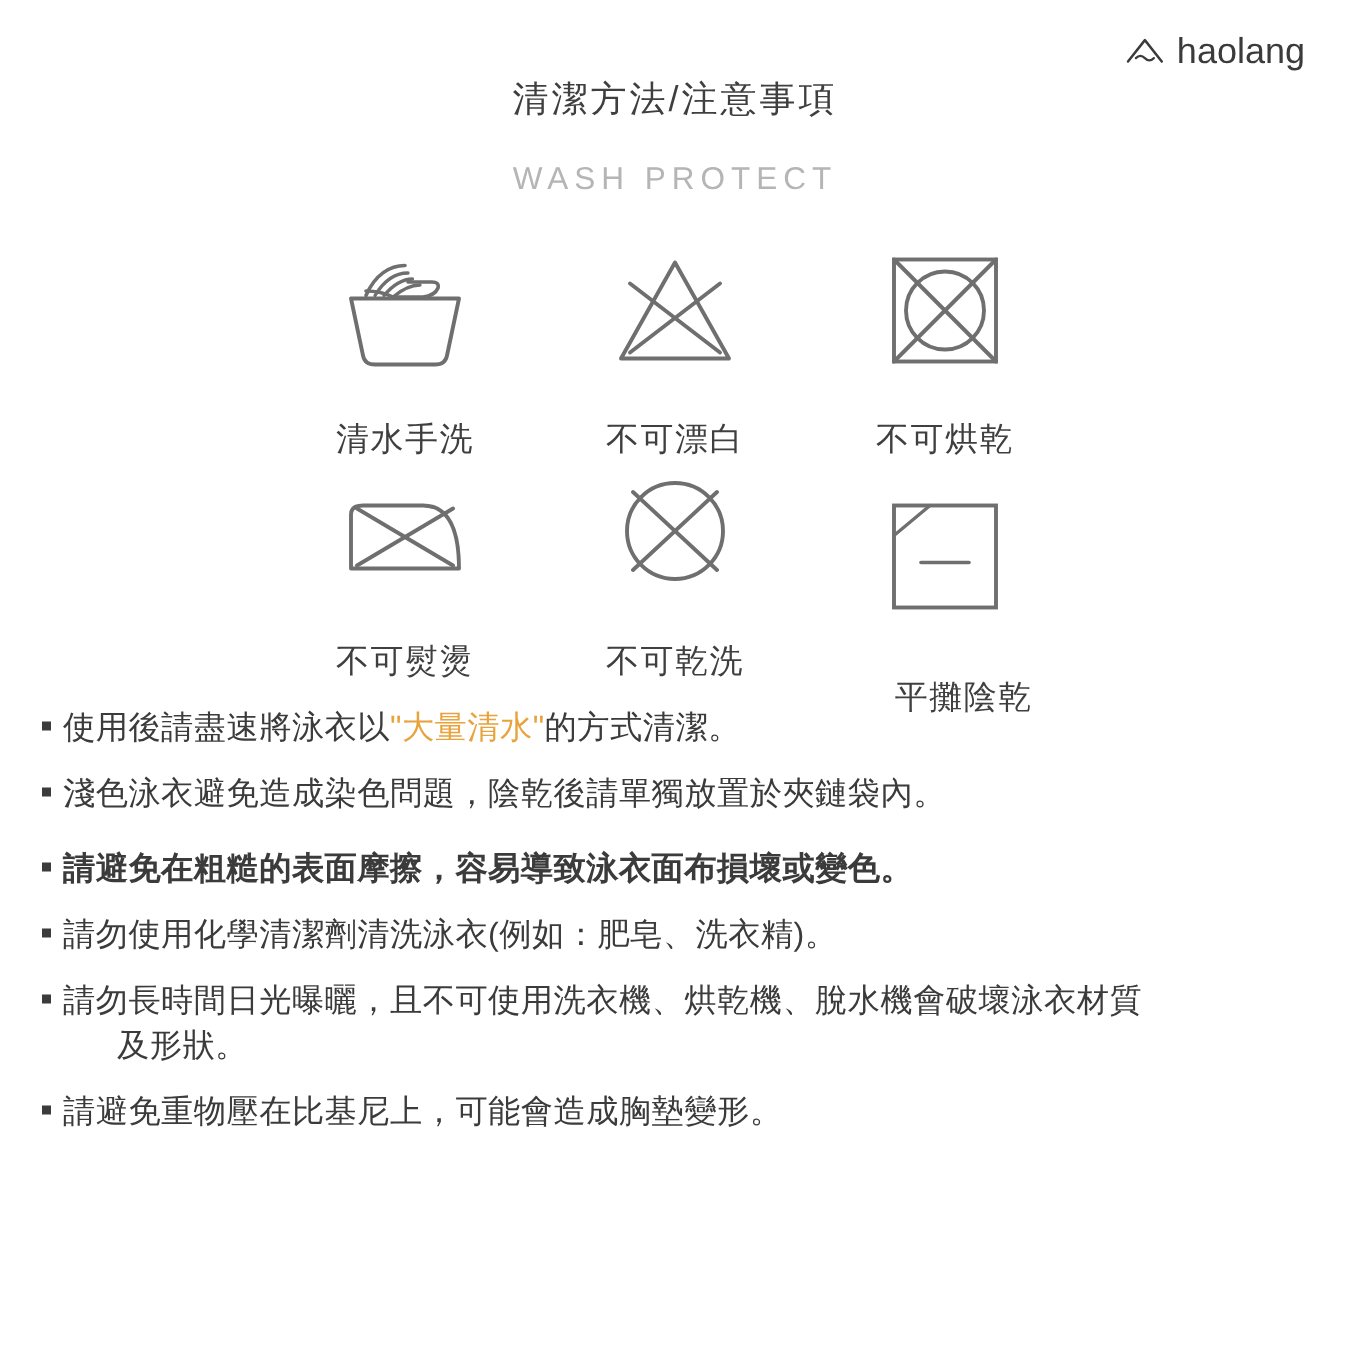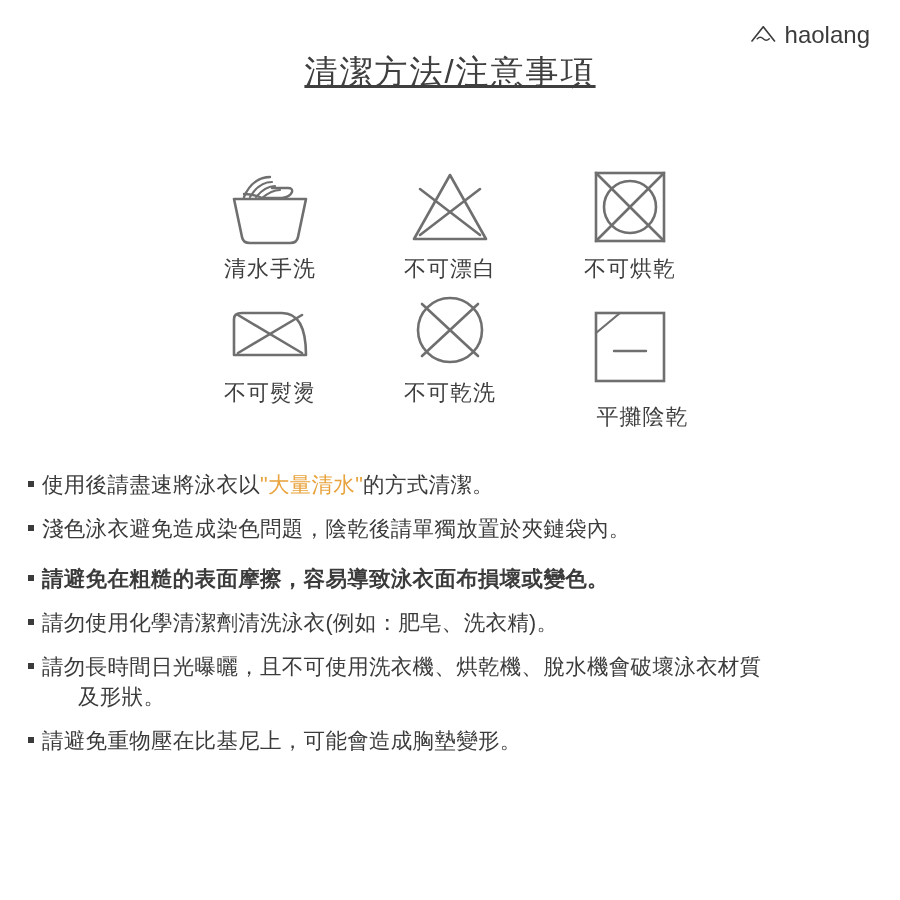--- a/index.html
+++ b/index.html
@@ -43,24 +43,23 @@
     font-weight: 400;
   }
 
   
   .title-zh {
     position: absolute;
     top: 50px;
     left: 0;
     width: 900px;
     text-align: center;
-    font-size: 33px;
+    font-size: 24px;
     letter-spacing: 2px;
     color: #3f3f3f;
-    text-decoration: underline;
   }
   .title-en {
     position: absolute;
     top: 108px;
     left: 0;
     width: 900px;
     text-align: center;
     font-size: 21px;
     letter-spacing: 4px;
     color: #b5b5b5;
@@ -75,20 +74,21 @@
   }
   .icon-row {
     display: flex;
     justify-content: flex-start;
   }
   .icon-cell {
     width: 180px;
     display: flex;
     flex-direction: column;
     align-items: center;
+    gap: 24px;
   }
   .icon-box {
     width: 100px;
     height: 92px;
     display: flex;
     align-items: center;
     justify-content: center;
   }
   .icon-label {
     font-size: 22px;
@@ -140,20 +140,21 @@
     <span class="brand-mark">
       <svg viewBox="0 0 40 40" width="30" height="30" aria-hidden="true">
         <path d="M4 28 L19 9 L34 28" fill="none" stroke="#3b3b3b" stroke-width="2.2" stroke-linejoin="round" stroke-linecap="round"></path>
         <path d="M11 25 q4 -4 8 0 q4 4 8 0" fill="none" stroke="#3b3b3b" stroke-width="2" stroke-linecap="round"></path>
       </svg>
     </span>
     <span class="brand-name">haolang</span>
   </div>
 
   <div class="title-zh">清潔方法/注意事項</div>
+  <div class="title-en">WASH PROTECT</div>
 
   <div class="icons">
 
     <div class="icon-row">
 
       <div class="icon-cell">
         <div class="icon-box">
           <svg viewBox="0 0 100 90" width="100" height="90" aria-hidden="true">
             <path d="M14 38 L86 38 L78 76 Q77 82 70 82 L30 82 Q23 82 22 76 Z" fill="none" stroke="#6f6f6f" stroke-width="2.6" stroke-linejoin="round"></path>
             <path d="M24 36 C30 22 40 16 50 16" fill="none" stroke="#6f6f6f" stroke-width="2.4" stroke-linecap="round"></path>

